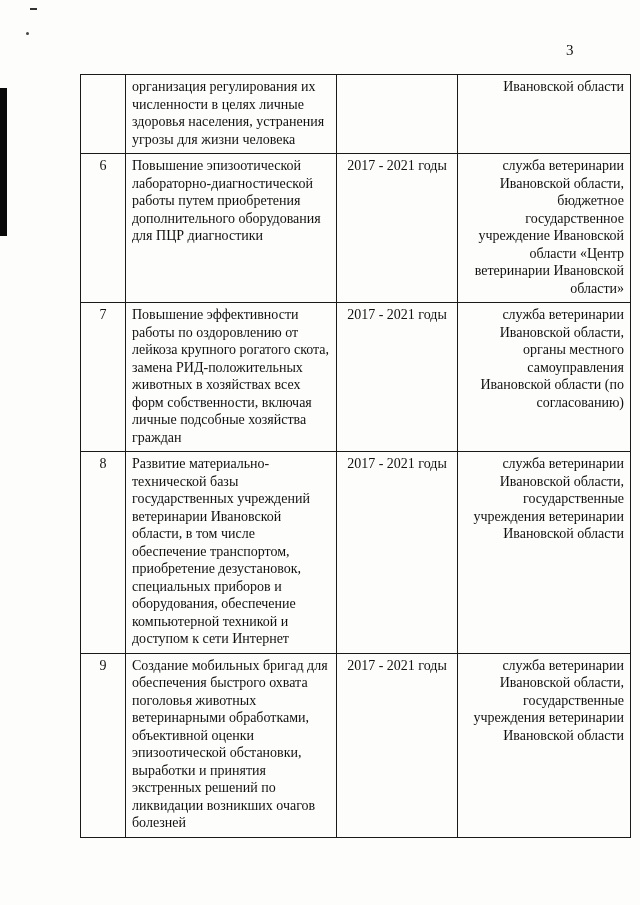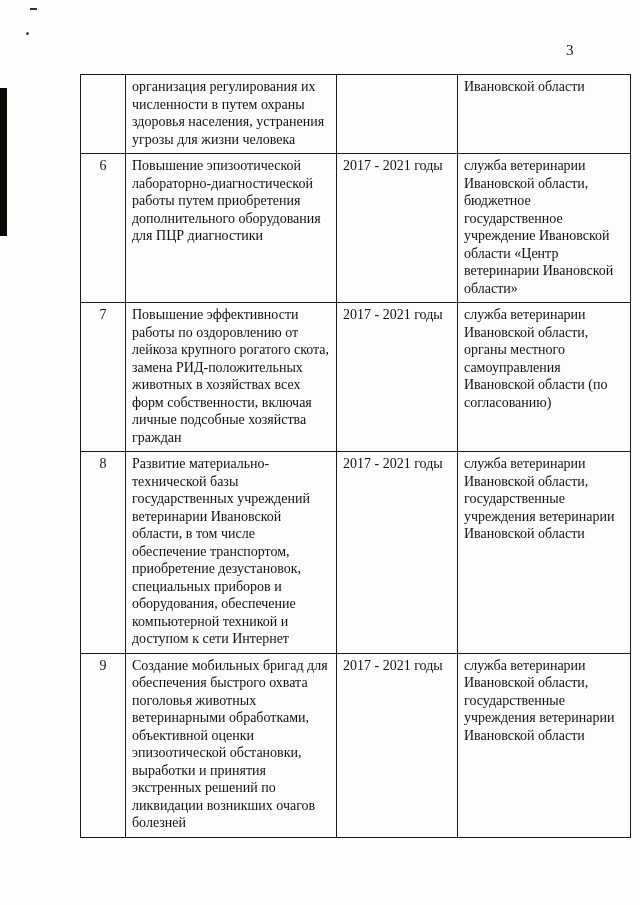--- a/index.html
+++ b/index.html
@@ -64,39 +64,39 @@
     line-height: 17.5px;
     word-wrap: break-word;
   }
   td.col-num {
     width: 32px;
     text-align: center;
     padding-left: 2px;
     padding-right: 2px;
   }
   td.col-activity { width: 198px; text-align: left; }
-  td.col-years { width: 108px; text-align: left; }
-  td.col-resp { width: 160px; text-align: left; }
+  td.col-years { width: 108px; text-align: center; }
+  td.col-resp { width: 160px; text-align: right; }
 </style>
 </head>
 <body>
 
 <div class="page">
 
   <div class="scan-bar"></div>
   <div class="mark-dash"></div>
   <div class="mark-dot"></div>
 
   <div class="page-number">3</div>
 
   <table class="doc-table">
     <tbody>
       <tr>
         <td class="col-num"></td>
-        <td class="col-activity">организация регулирования их численности в путем охраны здоровья населения, устранения угрозы для жизни человека</td>
+        <td class="col-activity">организация регулирования их численности в целях личные здоровья населения, устранения угрозы для жизни человека</td>
         <td class="col-years"></td>
         <td class="col-resp">Ивановской области</td>
       </tr>
       <tr>
         <td class="col-num">6</td>
         <td class="col-activity">Повышение эпизоотической лабораторно-диагностической работы путем приобретения дополнительного оборудования для ПЦР диагностики</td>
         <td class="col-years">2017 - 2021 годы</td>
         <td class="col-resp">служба ветеринарии Ивановской области, бюджетное государственное учреждение Ивановской области «Центр ветеринарии Ивановской области»</td>
       </tr>
       <tr>

